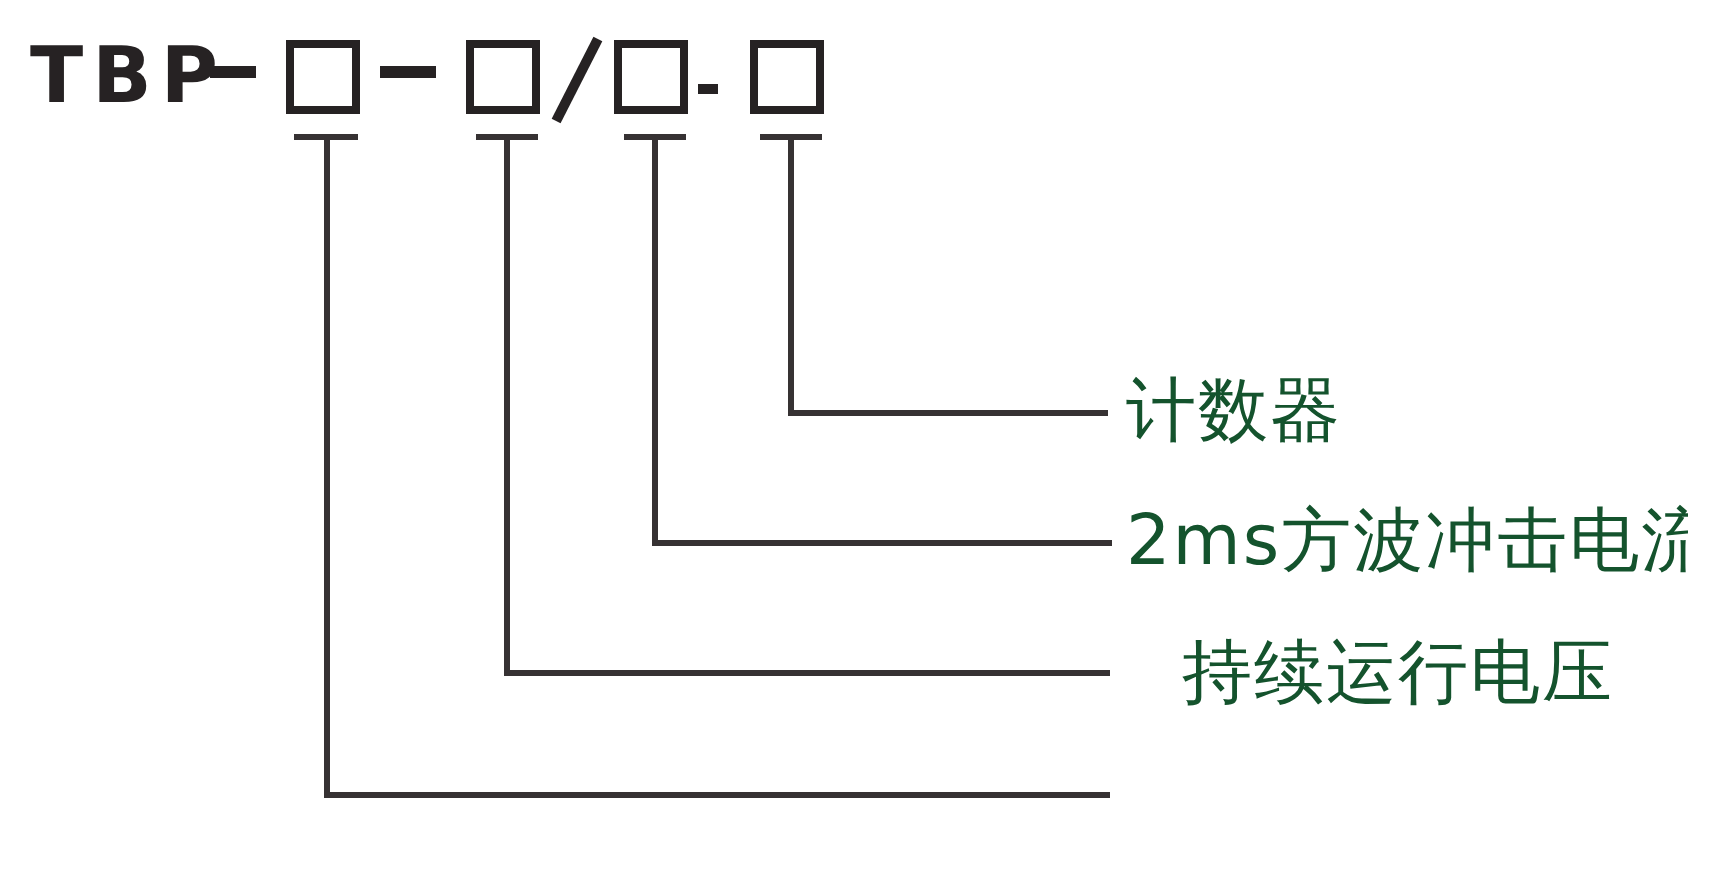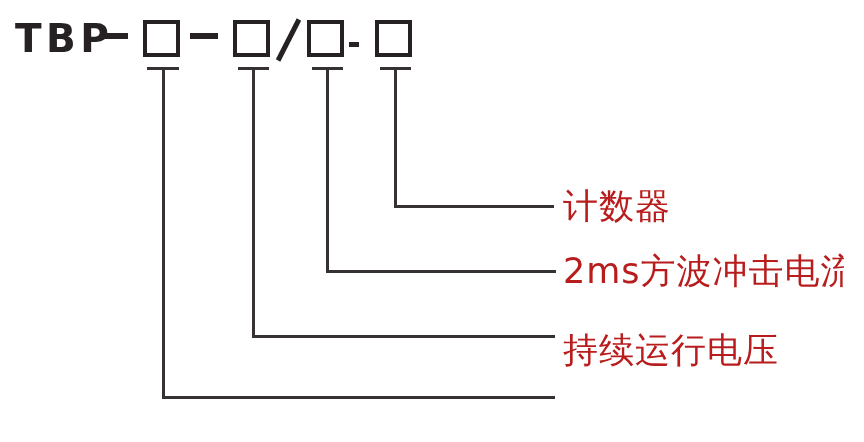--- a/index.html
+++ b/index.html
@@ -27,21 +27,21 @@
     left:286px;top:17px;width:5px;height:46px;
     background:#262223;
     transform:rotate(27deg);
   }
   .cap{height:3px;top:67px;background:#363233;}
   .stem{width:3px;top:69px;background:#363233;}
   .hline{height:3px;background:#363233;}
   .label{
     left:563px;
     font-size:35px;line-height:35px;font-weight:500;
-    letter-spacing:1px;color:#b91c1c;white-space:nowrap;
+    letter-spacing:1px;color:#14532d;white-space:nowrap;
   }
 </style>
 </head>
 <body>
 
 <div id="canvas">
 
   <div class="abs model-prefix">TBP</div>
 
   <div class="abs dash" style="left:105px;top:33px;width:23px;height:6px;"></div>
@@ -70,15 +70,15 @@
   <div class="abs stem" style="left:326px;height:204px;"></div>
   <div class="abs stem" style="left:394px;height:139px;"></div>
 
   <div class="abs hline" style="left:394px;top:205px;width:160px;"></div>
   <div class="abs hline" style="left:326px;top:270px;width:230px;"></div>
   <div class="abs hline" style="left:252px;top:335px;width:303px;"></div>
   <div class="abs hline" style="left:162px;top:396px;width:393px;"></div>
 
   <div class="abs label" style="top:189px;">计数器</div>
   <div class="abs label" style="top:254px;">2ms方波冲击电流</div>
-  <div class="abs label" style="top:333px;">持续运行电压</div>
+  <div class="abs label" style="top:320px;margin-left:28px;">持续运行电压</div>
 
 </div>
 
 </body></html>

